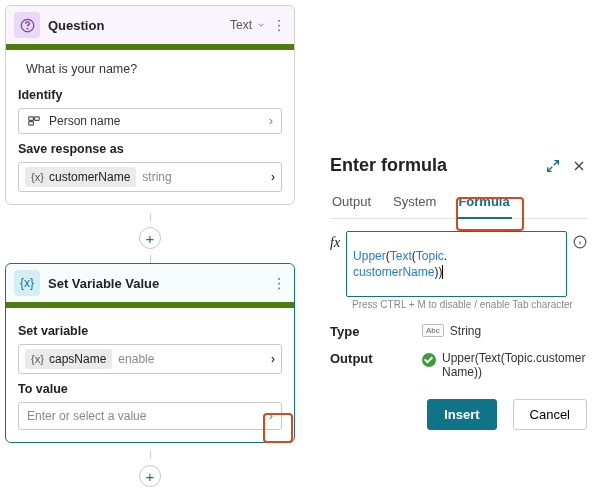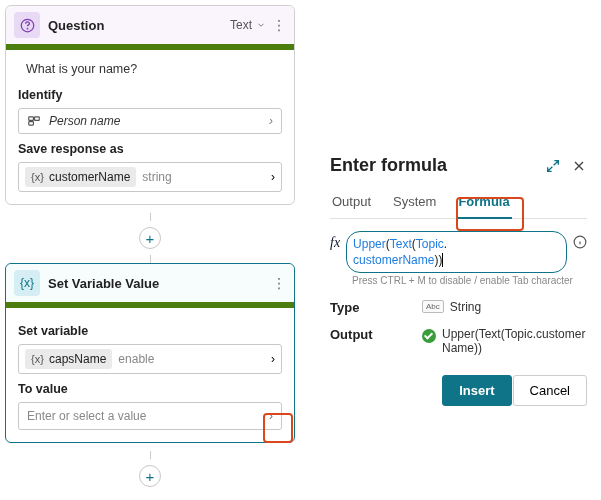--- a/index.html
+++ b/index.html
@@ -16,21 +16,21 @@
   .icon-box.teal { background: #d4eef3; color: #0f7488; }
   .node-header .title { flex: 1; font-weight: 600; font-size: 13px; color: #222; }
   .node-header .type-label { font-size: 12px; color: #555; margin-right: 4px; }
   .chevron-down { width: 10px; height: 10px; }
   .more-icon { color: #666; font-size: 14px; margin-left: 6px; cursor: pointer; }
   
   .node-body { padding: 8px 12px 12px; }
   .prompt-text { font-size: 12.5px; color: #333; margin: 4px 8px 12px; }
   .section-label { font-size: 12.5px; font-weight: 600; color: #222; margin: 8px 0 6px; }
   
-  .field-row { display: flex; align-items: center; border: 1px solid #c8c8c8; border-radius: 3px; background: #fff; padding: 5px 8px; font-size: 12px; cursor: pointer; font-style: italic; }
+  .field-row { display: flex; align-items: center; border: 1px solid #c8c8c8; border-radius: 3px; background: #fff; padding: 5px 8px; font-size: 12px; cursor: pointer; }
   .field-row .mini-icon { width: 16px; margin-right: 6px; color: #555; }
   .field-row .field-text { flex: 1; color: #333; }
   .field-row .chev-right { color: #777; }
   
   .var-pill-row { display: flex; align-items: center; border: 1px solid #c8c8c8; border-radius: 3px; background: #fff; padding: 4px 6px; font-size: 12px; cursor: pointer; }
   .var-pill { display: inline-flex; align-items: center; background: #eaeaea; border-radius: 3px; padding: 3px 6px; margin-right: 6px; }
   .var-pill .vx { width: 14px; margin-right: 4px; color: #555; font-size: 11px; }
   .var-pill .vname { color: #222; }
   .var-type { color: #888; flex: 1; }
   
@@ -49,34 +49,34 @@
   .panel-title { flex: 1; font-size: 18px; font-weight: 600; color: #222; }
   .panel-icons { display: flex; gap: 10px; color: #555; }
   .expand-icon, .close-icon { cursor: pointer; width: 16px; height: 16px; }
   
   .tabs { display: flex; gap: 18px; border-bottom: 1px solid #e0e0e0; margin-bottom: 12px; position: relative; }
   .tab { font-size: 13px; color: #555; padding: 6px 2px 8px; cursor: pointer; }
   .tab.active { color: #0f7488; font-weight: 600; border-bottom: 2px solid #0f7488; margin-bottom: -1px; }
   
   .fx-row { display: flex; align-items: flex-start; gap: 6px; margin-bottom: 2px; }
   .fx-label { font-style: italic; font-family: 'Times New Roman', serif; font-size: 14px; color: #0f172a; padding-top: 4px; }
-  .fx-input { flex: 1; border: 1px solid #0f7488; border-radius: 14px; padding: 4px 6px; font-family: Consolas, monospace; font-size: 12px; line-height: 1.35; background: #fff; }
+  .fx-input { flex: 1; border: 1px solid #0f7488; border-radius: 2px; padding: 16px 6px; font-family: Consolas, monospace; font-size: 12px; line-height: 1.35; background: #fff; }
   .fx-input .fn { color: #1f7de0; }
   .fx-input .pl { color: #222; }
   .info-icon { color: #555; padding-top: 4px; cursor: pointer; }
   .fx-hint { font-size: 10px; color: #888; margin: 2px 0 14px 22px; }
   
   .meta-row { display: flex; align-items: flex-start; margin-bottom: 12px; gap: 32px; }
   .meta-label { width: 60px; font-size: 13px; font-weight: 600; color: #222; }
   .meta-val { flex: 1; font-size: 12px; color: #333; display: flex; align-items: flex-start; gap: 6px; }
   .abc-badge { display: inline-block; border: 1px solid #bbb; border-radius: 2px; font-size: 8px; padding: 1px 3px; color: #666; background: #fafafa; }
   .check-icon { width: 14px; height: 14px; background: #3a9c3a; border-radius: 50%; position: relative; flex-shrink: 0; margin-top: 2px;}
   .check-icon::after { content: ""; position: absolute; left: 4px; top: 2px; width: 3px; height: 6px; border: solid #fff; border-width: 0 2px 2px 0; transform: rotate(45deg); }
   
-  .panel-footer { display: flex; justify-content: flex-end; gap: 1px; margin-top: 20px; }
+  .panel-footer { display: flex; justify-content: flex-end; gap: 16px; margin-top: 20px; }
   .btn { padding: 7px 16px; font-size: 13px; border-radius: 3px; cursor: pointer; border: 1px solid #ccc; background: #fff; }
   .btn.primary { background: #0f7488; color: #fff; border-color: #0f7488; font-weight: 600; }
   
   svg { display: block; }
 </style>
 </head>
 <body>
 
 <div class="canvas">
 

